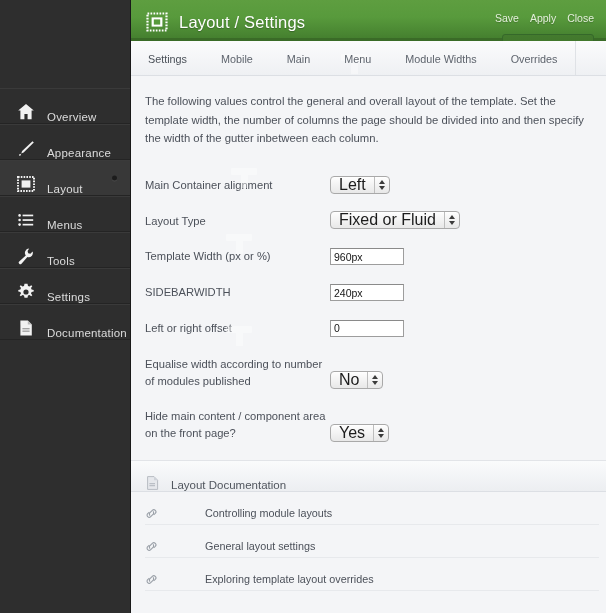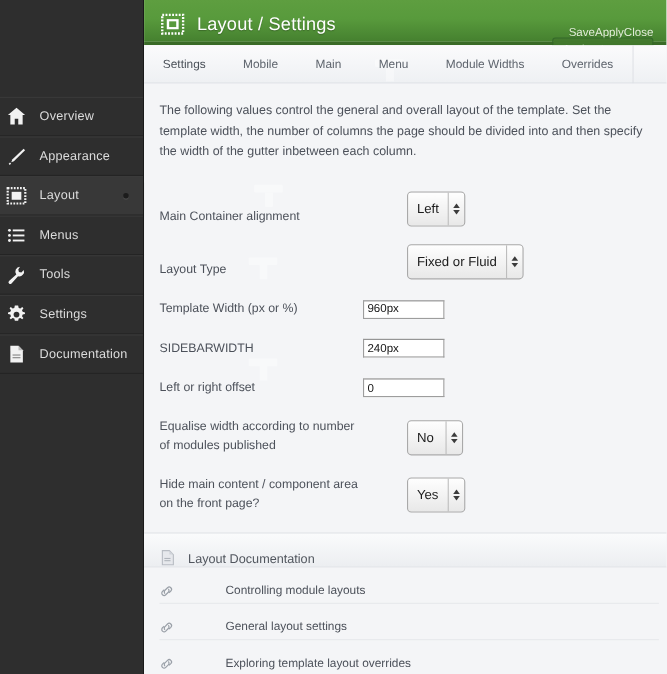--- a/index.html
+++ b/index.html
@@ -18,22 +18,22 @@
     flex: 0 0 131px;
     padding-top: 88px;
     position: relative;
   }
   .sidebar:after{
     content:""; position:absolute; top:0; right:0; width:1px; height:613px;
     background:#191919;
   }
   .nav-item {
     height: 36px;
-    display: flex; align-items: center;
-    padding: 0 10px 0 4px;
+    display: flex; align-items: flex-end;
+    padding: 0 10px 0 15px;
     border-top: 1px solid #3a3a3a;
     border-bottom: 1px solid #242424;
     color: #dcdcdc;
     font-size: 11.5px;
     position: relative;
     cursor: pointer;
   }
   .nav-item.active { background: #383838; }
   .nav-ico {
     width: 22px; height: 22px;
@@ -62,22 +62,22 @@
     display: flex; align-items: flex-start;
   }
   .topbar-left { display:flex; align-items:center; margin-top: 11px; }
   .topbar-ico { width: 22px; height: 22px; margin-right: 11px; }
   .topbar-title {
     color: #fff; font-size: 16.5px; font-weight: normal;
     letter-spacing: .2px;
     text-shadow: 0 1px 1px rgba(0,0,0,.25);
   }
   .topbar-actions {
-    position: absolute; right: 12px; top: 24px;
-    display: flex; gap: 0;
+    position: absolute; right: 12px; top: 12px;
+    display: flex; gap: 11px;
   }
   .topbar-actions span {
     color: #e3efda; font-size: 10.5px; cursor: pointer;
     text-shadow: 0 1px 1px rgba(0,0,0,.2);
   }
   .assign-btn {
     position: absolute; right: 12px; top: 34px;
     background: linear-gradient(to bottom,#447b2e,#3c6f29);
     border: 1px solid #35682a;
     border-radius: 3px;
@@ -135,25 +135,24 @@
     padding-top: 3px;
   }
   .fctl { flex: 0 0 auto; }
 
   
   .sel {
     display: inline-flex; align-items: stretch;
     background: linear-gradient(to bottom,#fefefe,#e8e8e8);
     border: 1px solid #a9a9a9;
     border-radius: 4px;
-    height: 32px;
-    font-size: 12px; color: #1c1c1c;
+    height: 18px;
+    font-size: 16px; color: #1c1c1c;
     box-shadow: 0 1px 0 rgba(255,255,255,.6) inset;
     cursor: pointer;
-    margin-left: 40px;
   }
   .sel .sel-val {
     padding: 0 8px; display:flex; align-items:center;
     min-width: 34px;
   }
   .sel .sel-arrows {
     width: 15px; border-left: 1px solid #bdbdbd;
     display:flex; flex-direction: column;
     align-items:center; justify-content:center;
     gap: 2px;

